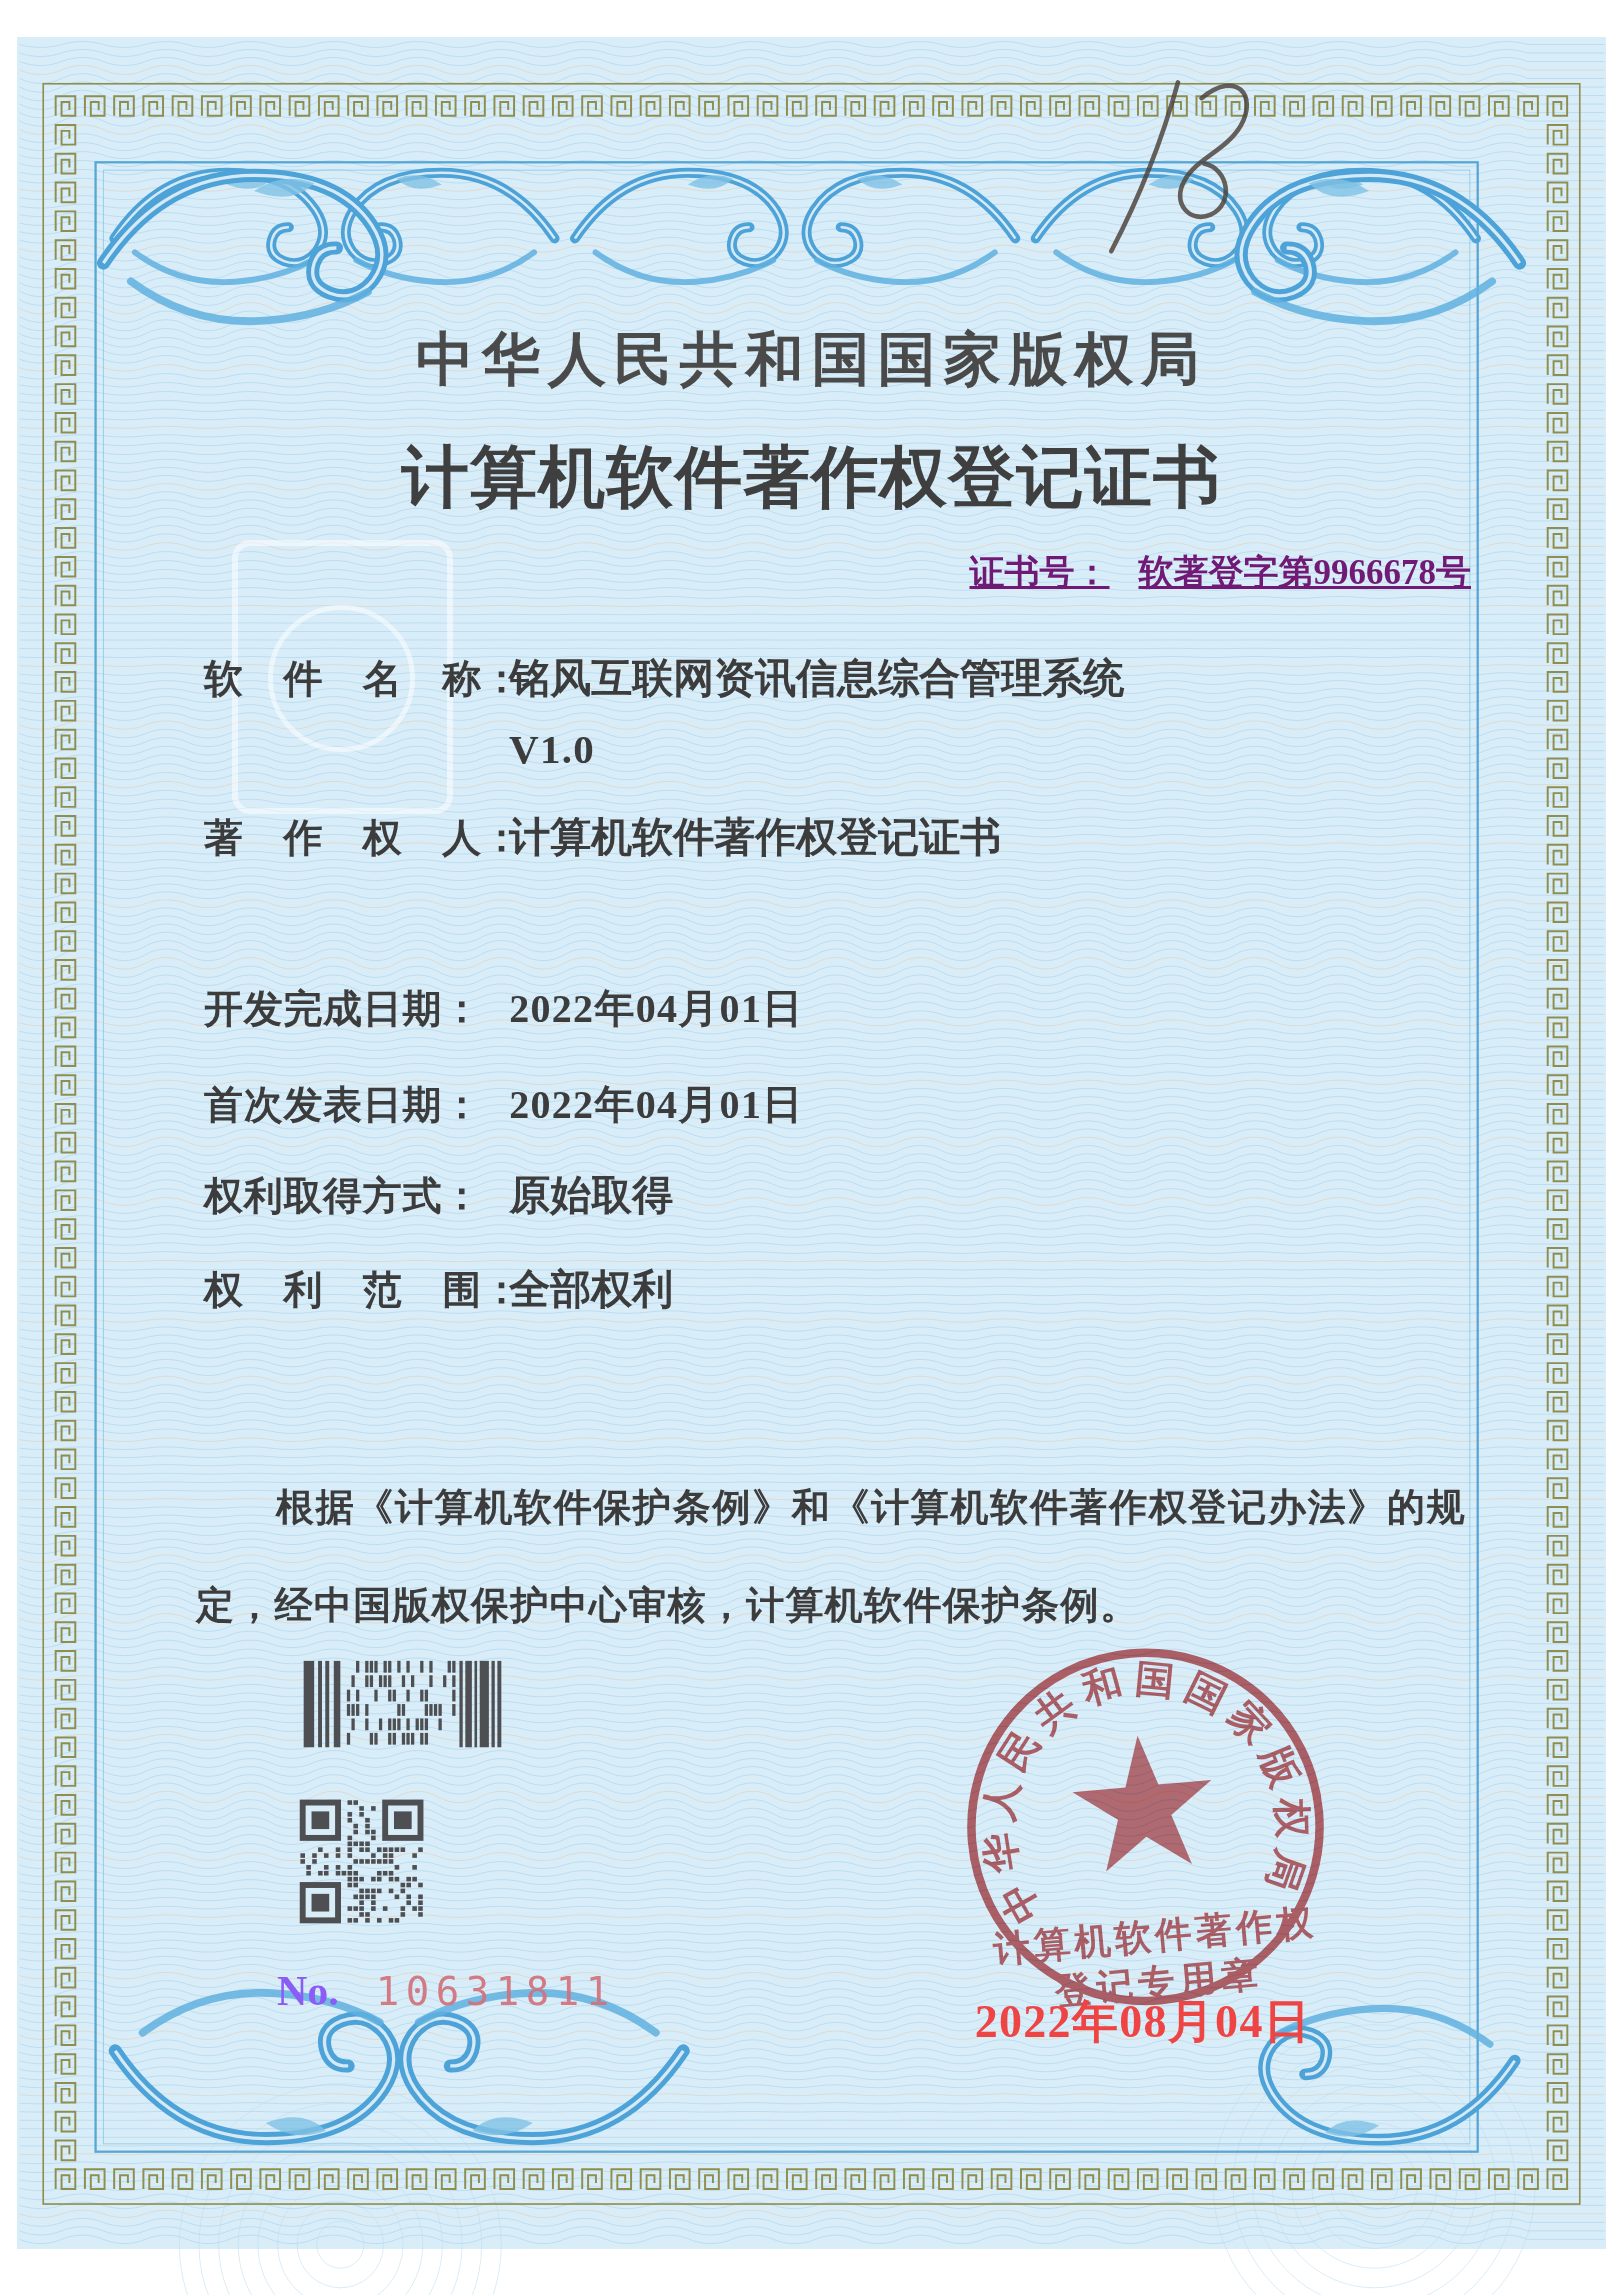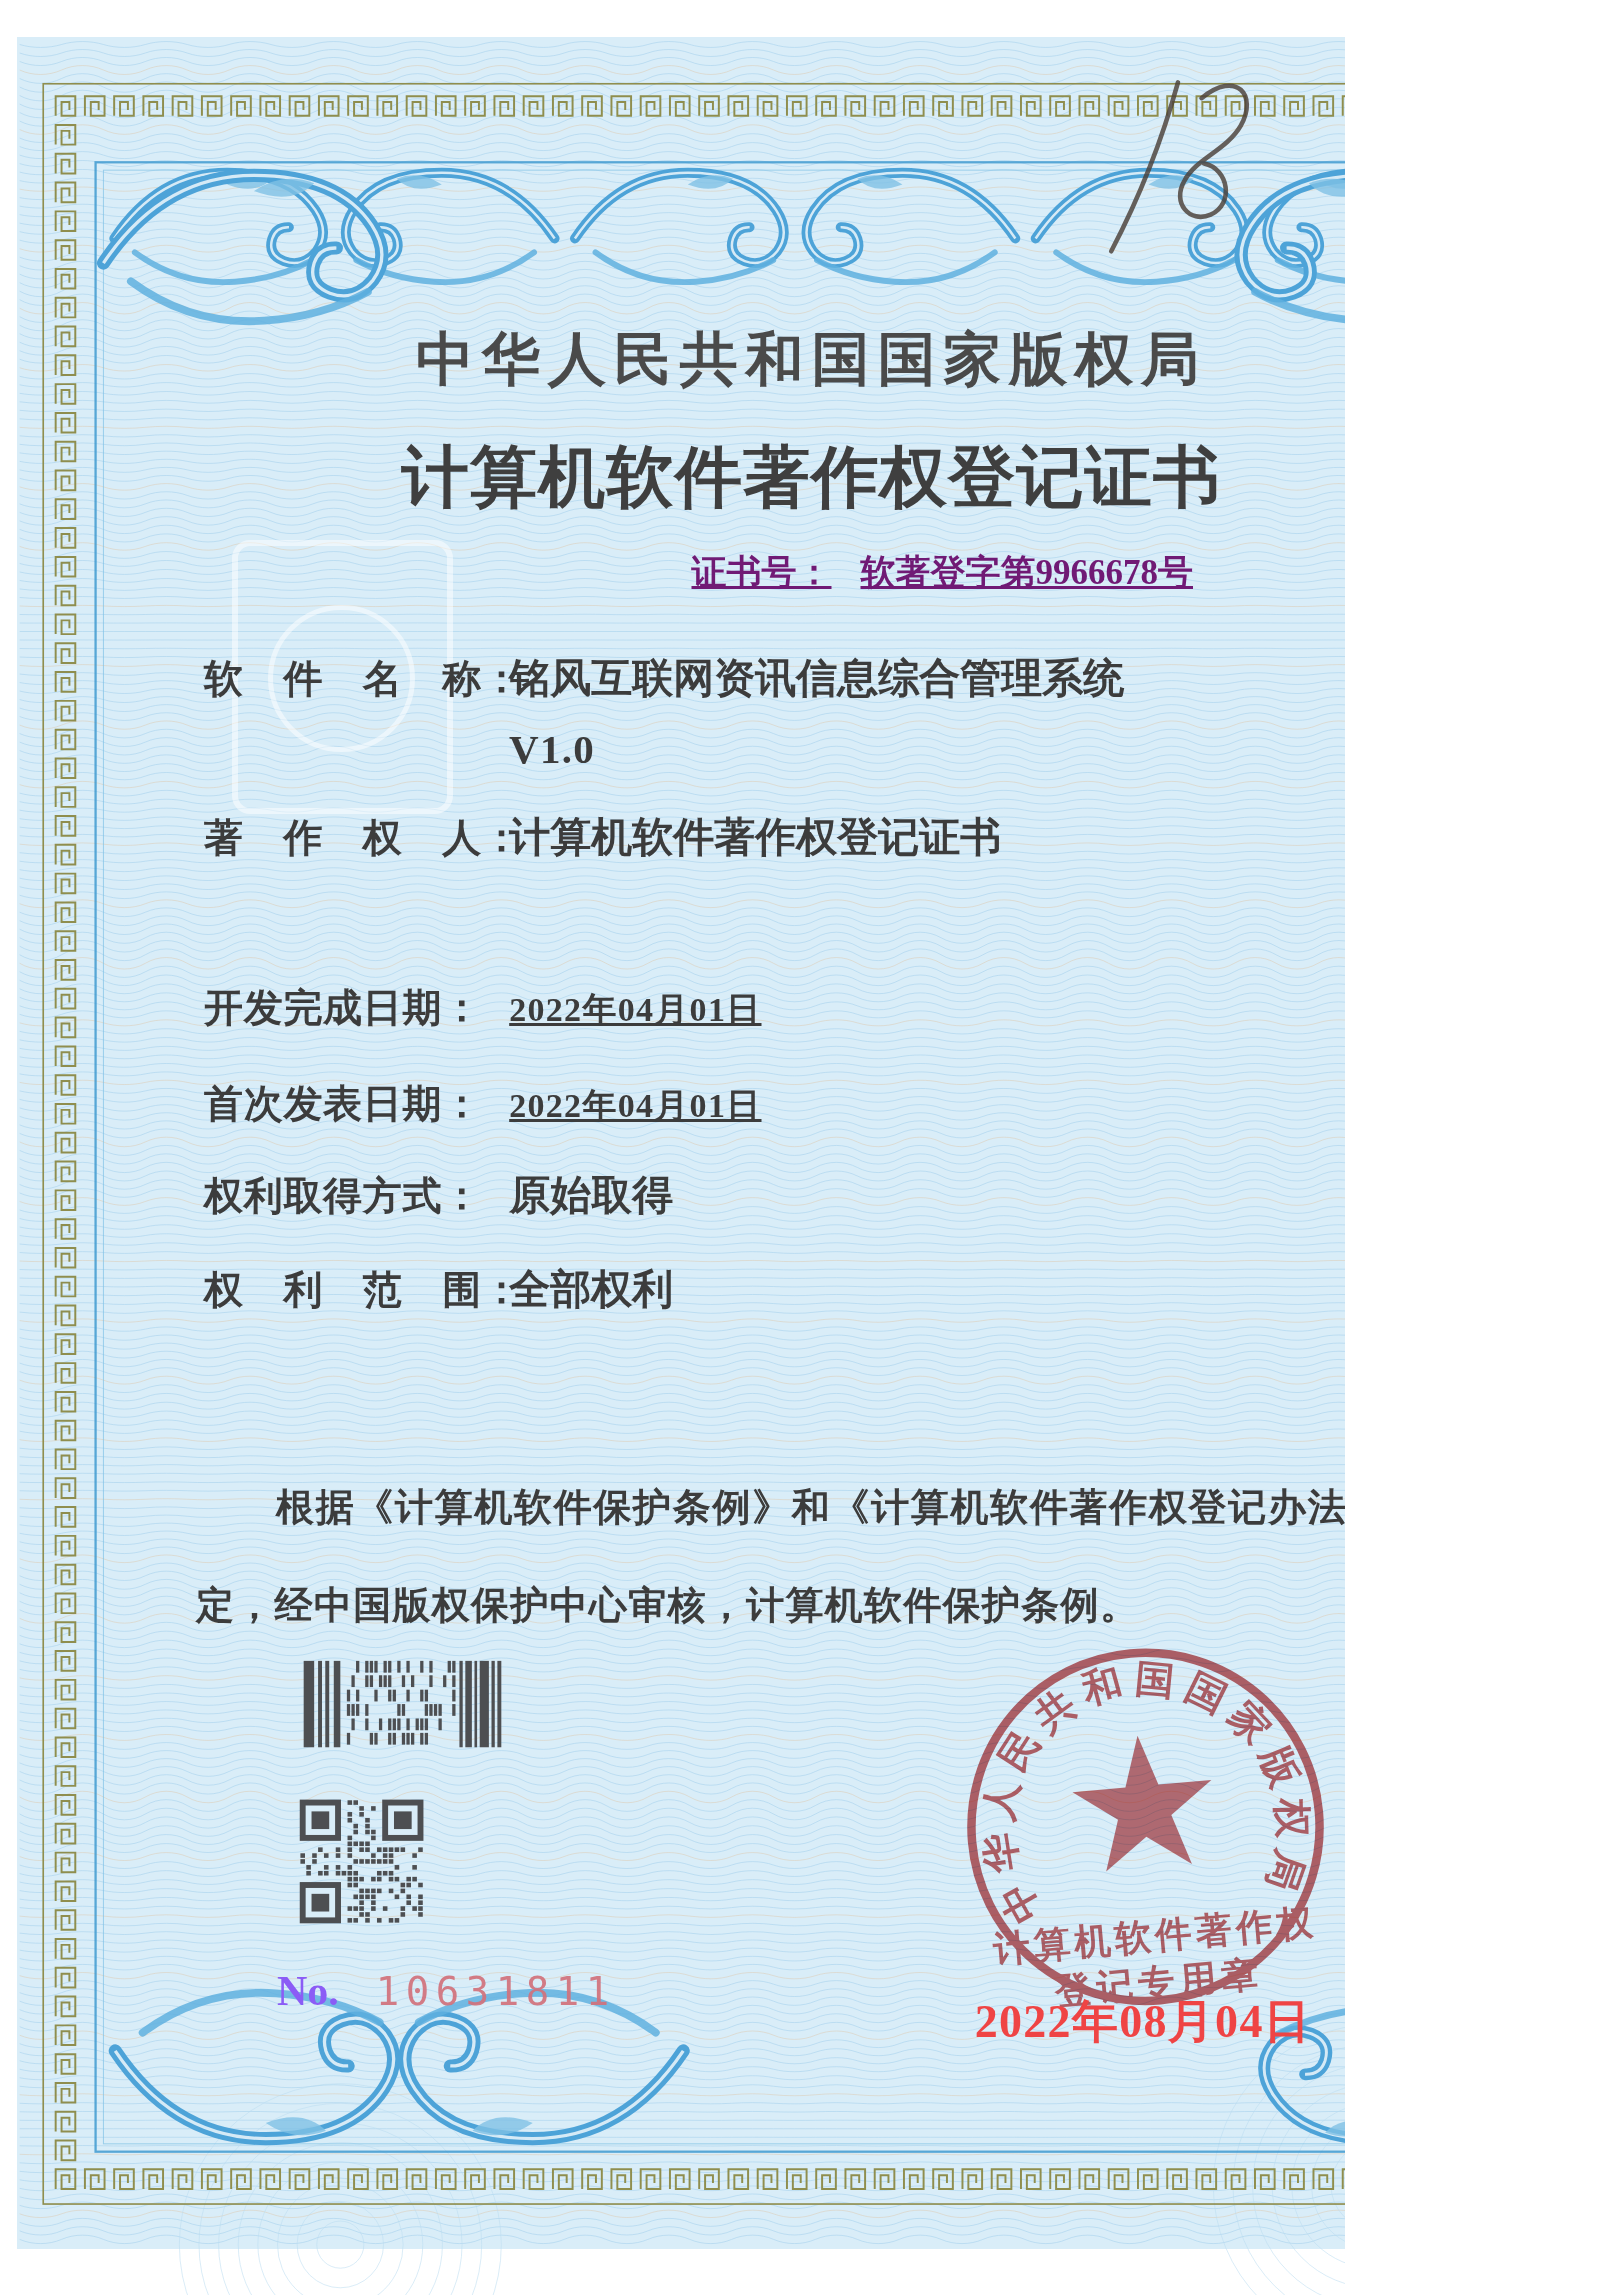--- a/index.html
+++ b/index.html
@@ -1,31 +1,31 @@
 <!DOCTYPE html>
 <html style="font-size:10.5px"><head>
 <meta charset="utf-8">
 <style>
   html,body{margin:0;padding:0;background:#ffffff;}
-  .page{position:relative;width:1345px;height:2295px;background:#ffffff;overflow:hidden;
+  .page{position:relative;width:1623px;height:2295px;background:#ffffff;overflow:hidden;
         font-family:"Liberation Serif","DejaVu Serif",serif;}
   .paper{position:absolute;left:17px;top:37px;width:1589px;height:2212px;background:#d9edf8;}
   svg.deco{position:absolute;left:0;top:0;width:1623px;height:2295px;}
   .t1{position:absolute;left:0;top:321px;width:1623px;text-align:center;
       font:bold 58px "Liberation Serif","DejaVu Serif",serif;letter-spacing:7.9px;color:#4a4a4a;}
   .t2{position:absolute;left:0;top:432px;width:1623px;text-align:center;
       font:bold 67px "Liberation Serif","DejaVu Serif",serif;letter-spacing:1.3px;color:#3f3f3f;}
   .certline{position:absolute;top:549px;right:152px;white-space:nowrap;
       font:bold 35px "Liberation Serif","DejaVu Serif",serif;color:#701a75;text-decoration:underline;}
   .certline .cv{margin-left:29px;}
   .row{position:absolute;left:204px;white-space:nowrap;color:#3c3c3c;}
   .row .lbl{display:inline-block;width:300px;font:bold 39px "DejaVu Sans","Liberation Sans",sans-serif;
       letter-spacing:0.7px;white-space:pre;vertical-align:baseline;}
   .row .val{font:bold 41px "DejaVu Sans","Liberation Sans",sans-serif;margin-left:5.2px;}
-  .row.serif .val{font-family:"Liberation Serif","DejaVu Serif",serif;font-size:34px;letter-spacing:1.3px;text-decoration:underline;}
+  .row.serif .val{font-family:"Liberation Serif","DejaVu Serif",serif;font-size:40px;letter-spacing:1.3px;}
   .r0{top:651px}.r1{top:810px}.r2{top:981px}.r3{top:1077px}.r4{top:1168px}.r5{top:1262px}.r6{top:1355px}
   .v2{position:absolute;left:509px;top:725px;font:bold 41px "Liberation Serif","DejaVu Serif",serif;
       color:#3c3c3c;letter-spacing:1.3px;}
   .statement{position:absolute;left:196px;top:1458px;width:1270px;margin:0;
       font:bold 38px "Liberation Serif","DejaVu Serif",serif;color:#3c3c3c;
       letter-spacing:1.3px;line-height:98px;text-indent:80px;text-align:justify;word-break:break-all;}
   .noline{position:absolute;left:243px;top:1967px;white-space:nowrap;}
   .noline .nl{font:bold 42px "Liberation Serif","DejaVu Serif",serif;color:#8b5cf6;margin-left:34px;}
   .noline .sn{font:39px "DejaVu Sans Mono","Liberation Mono",monospace;color:#d2727c;
       letter-spacing:6.5px;margin-left:37px;opacity:.92;}

